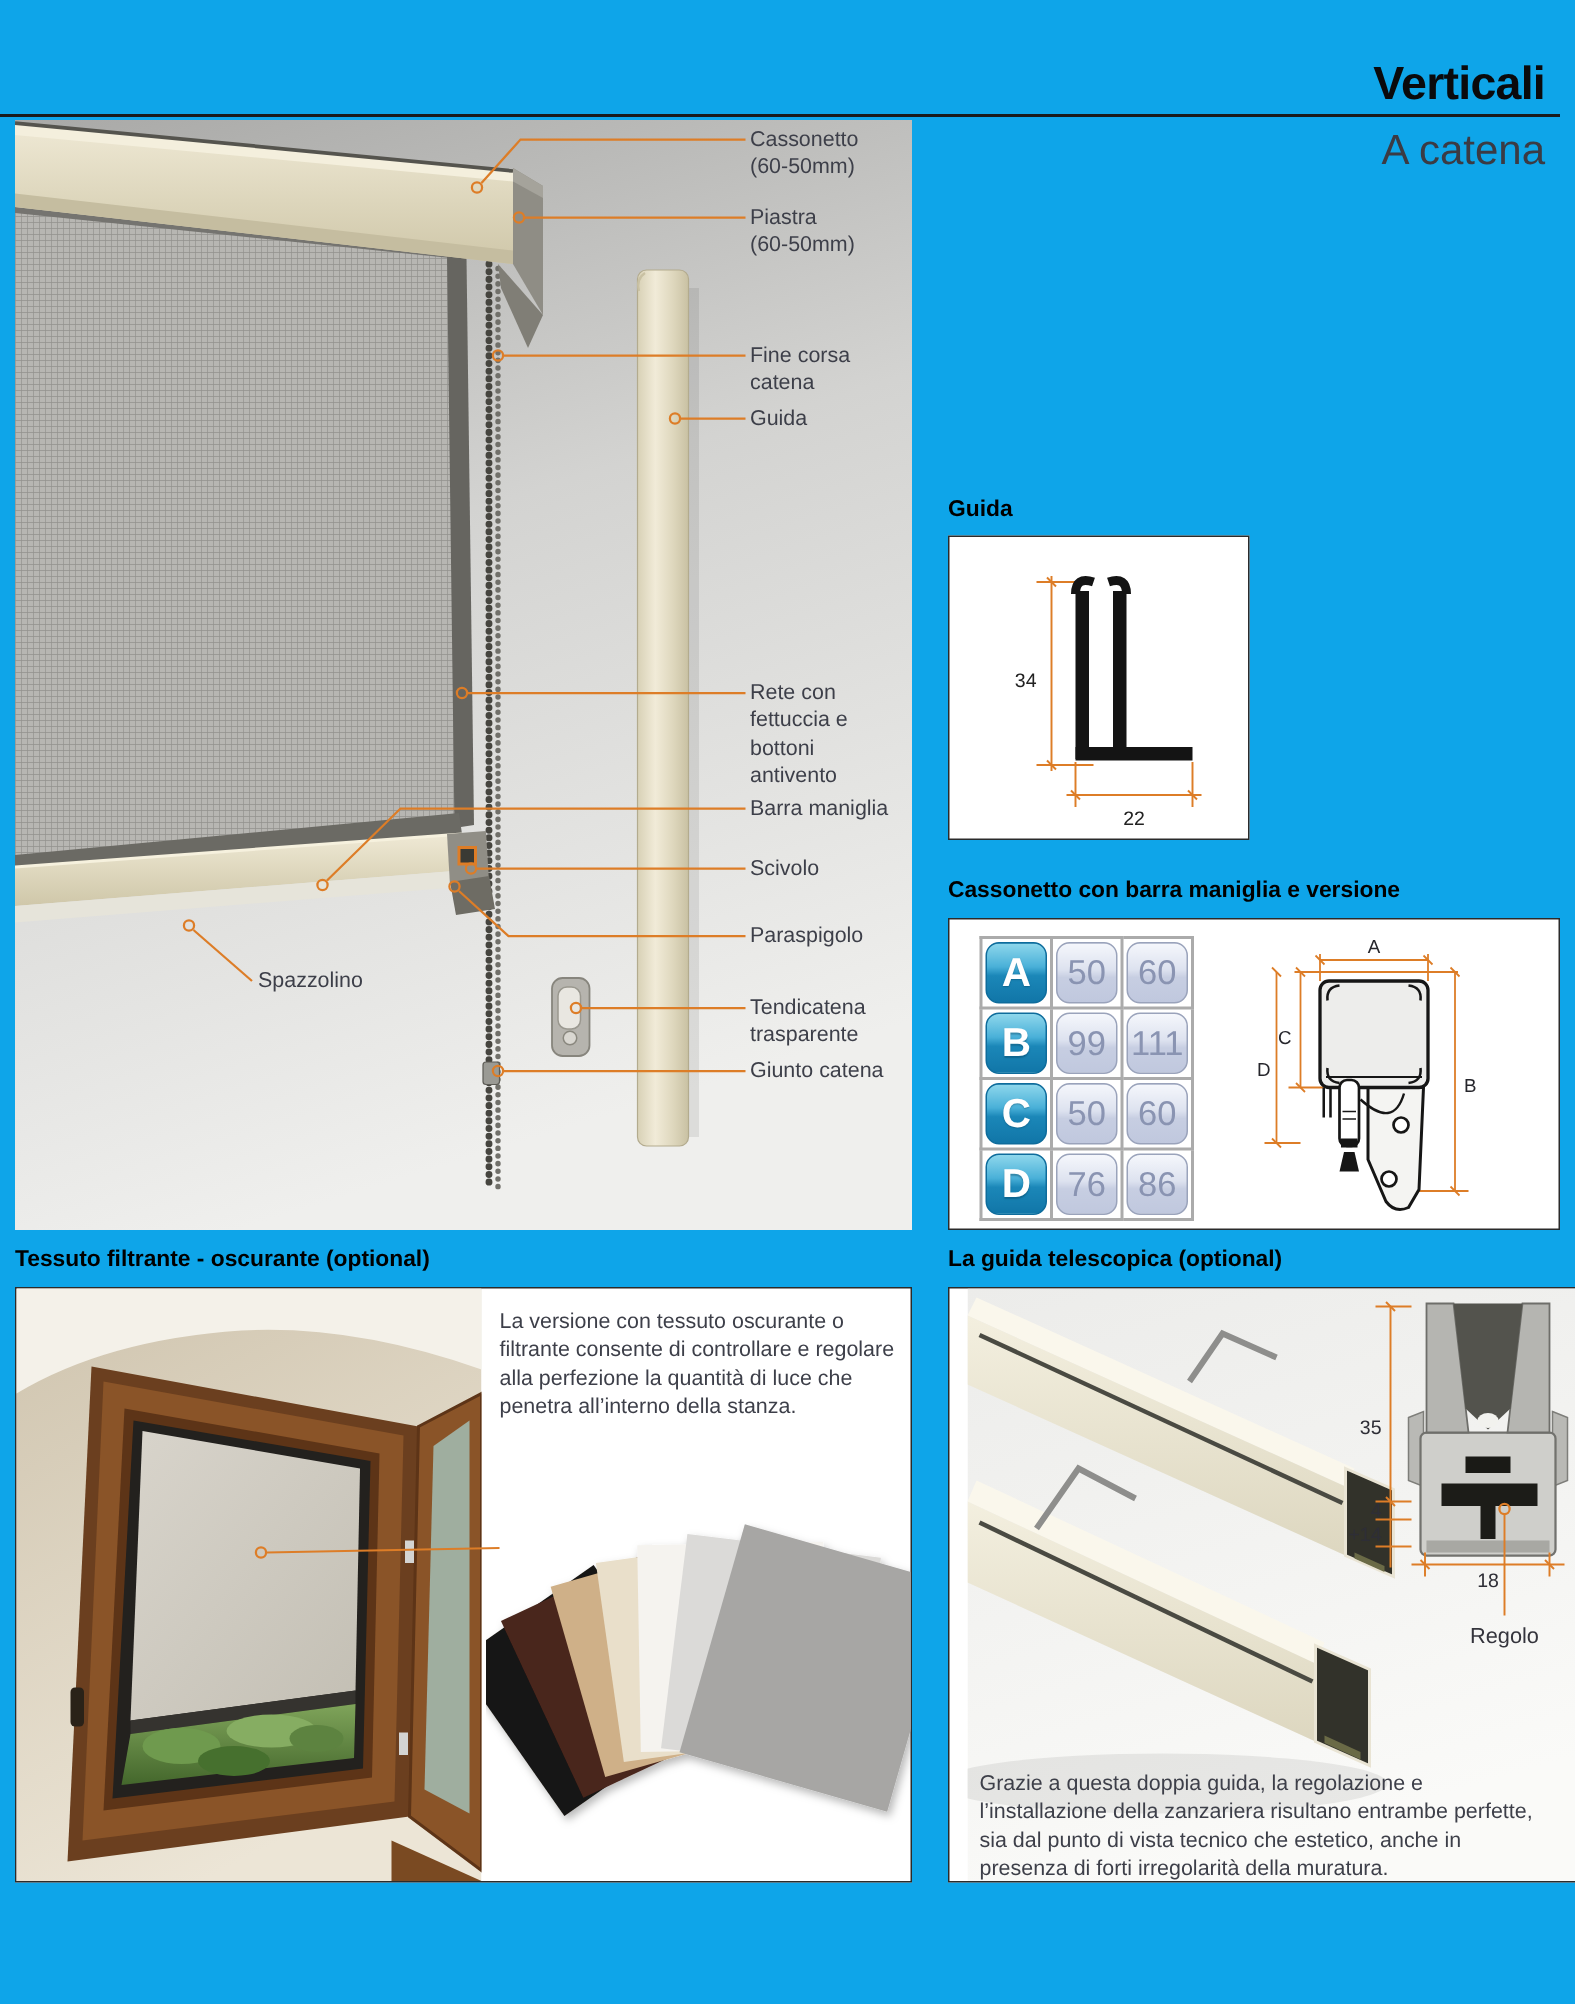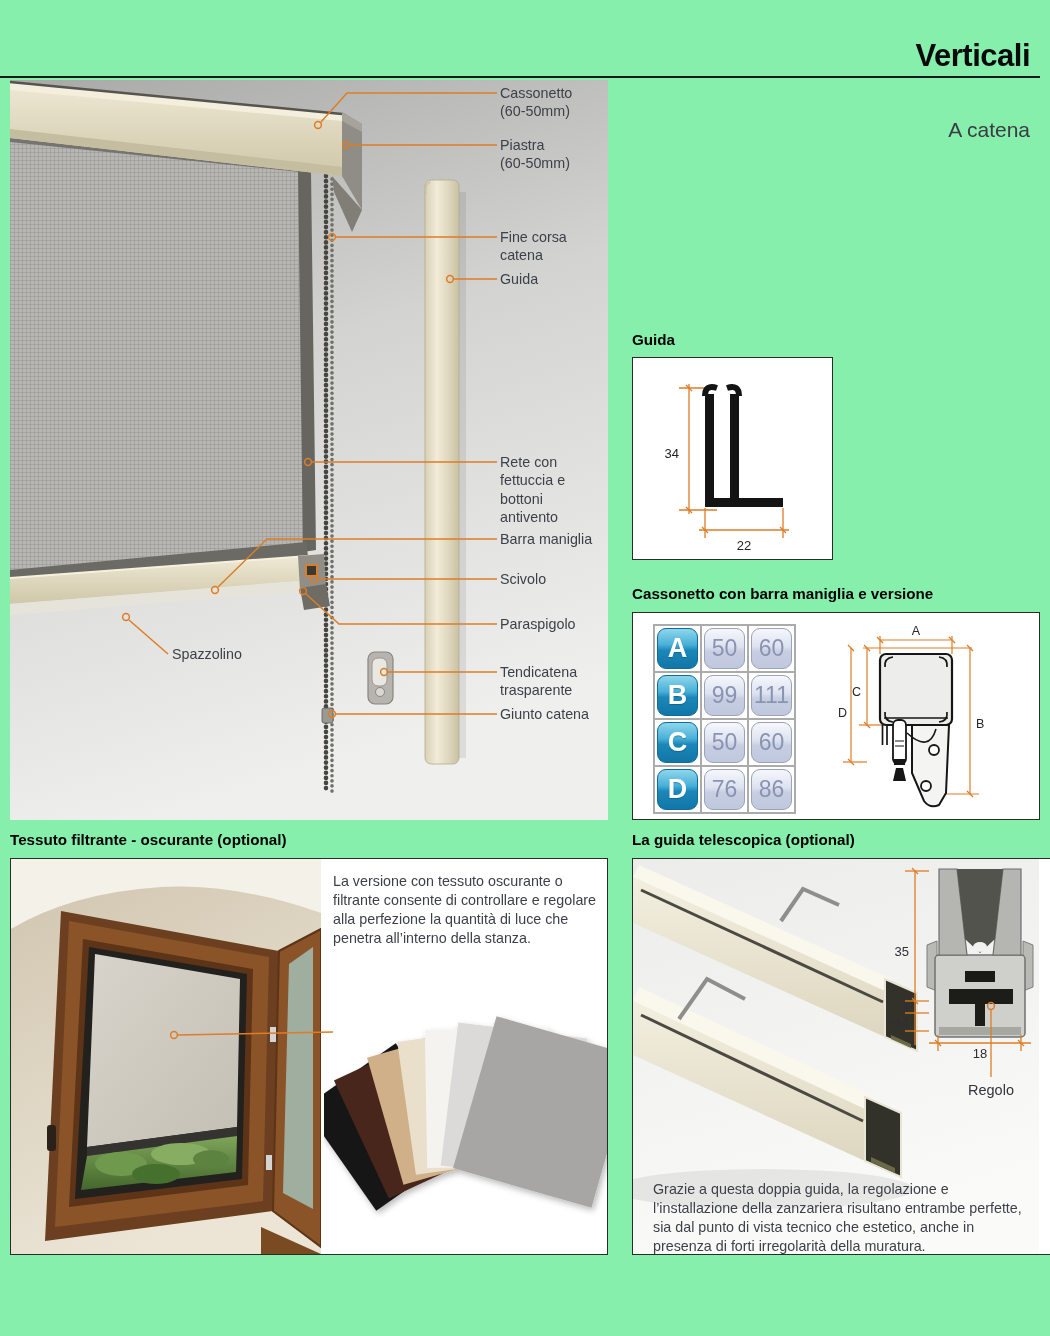--- a/index.html
+++ b/index.html
@@ -1,34 +1,34 @@
 <!DOCTYPE html>
 <html><head>
 <meta charset="utf-8">
 <style>
   html,body{margin:0;padding:0;background:#fff;}
   body{font-family:"Liberation Sans", sans-serif; -webkit-font-smoothing:antialiased;}
-  .page{position:relative;width:1050px;height:1336px;background:#86efac;overflow:hidden;}
+  .page{position:relative;width:1050px;height:1336px;background:#0ea5e9;overflow:hidden;}
 
   
   .title{position:absolute;top:38px;right:20px;font-size:31px;font-weight:bold;color:#0a0a0c;letter-spacing:-0.5px;}
   .title-rule{position:absolute;top:76px;left:0;width:1040px;height:2px;background:#1a1a1a;}
-  .subtitle{position:absolute;top:84px;right:20px;font-size:21px;color:#3b3b44;margin-top:34px;}
+  .subtitle{position:absolute;top:84px;right:20px;font-size:28px;color:#3b3b44;}
 
   
   .hero{position:absolute;left:10px;top:80px;width:598px;height:740px;}
   .hero svg{position:absolute;inset:0;}
   .plabel{position:absolute;left:490px;width:110px;font-size:14.3px;line-height:1.28;color:#3d3f49;white-space:pre-line;}
   .plabel.sp{left:162px;width:120px;}
 
   
   h3.sec{position:absolute;margin:0;font-size:15.2px;font-weight:bold;color:#000;}
 
   
-  .box{position:absolute;background:#fff;border:1px solid #2b2b2b;box-sizing:border-box;}
+  .box{position:absolute;background:#fff;border:1px solid #2b2b2b;box-sizing:border-box;padding-left:12px;}
   .guida-box{left:632px;top:357px;width:201px;height:203px;}
   .cass-box{left:632px;top:612px;width:408px;height:208px;}
   .tessuto-box{left:10px;top:858px;width:598px;height:397px;}
   .tele-box{left:632px;top:858px;width:491px;height:397px;}
 
   
   table.dims{position:absolute;left:20px;top:11px;border-collapse:collapse;}
   table.dims td{border:2px solid #ababab;padding:2px;background:#fff;}
   .btn{width:41px;height:41px;border-radius:9px;display:flex;align-items:center;justify-content:center;box-sizing:border-box;}
   .btn.letter{background:linear-gradient(180deg,#8ed7ec 0%,#49b0d8 40%,#1b87b8 55%,#1176a8 100%);border:1px solid #0e6c9c;color:#fff;font-size:27px;font-weight:bold;text-shadow:0 1px 1px rgba(0,60,90,.4);}

